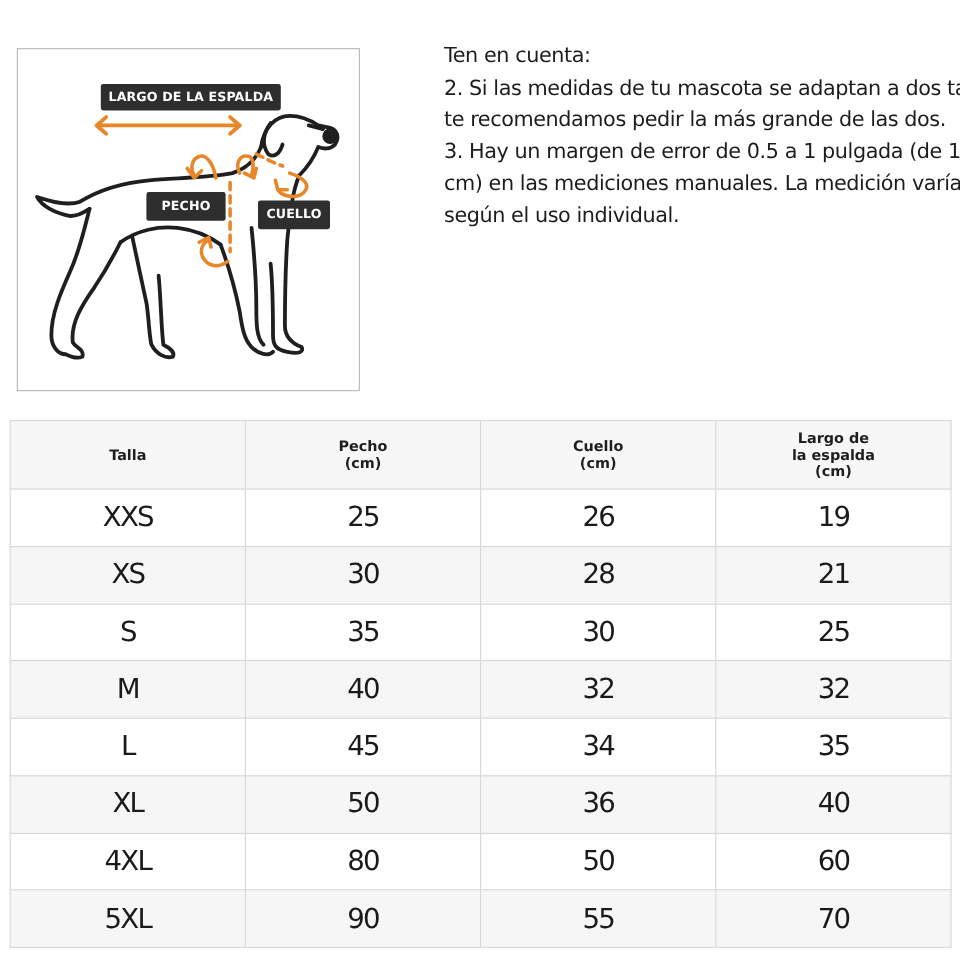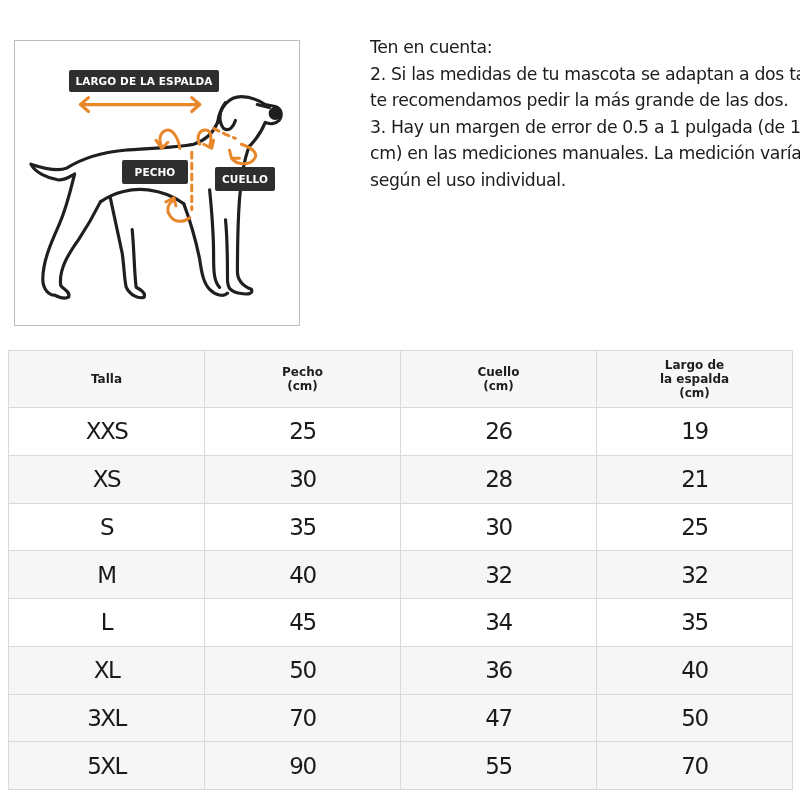--- a/index.html
+++ b/index.html
@@ -9,21 +9,21 @@
   .diagram-box {
     position: absolute; left: 14px; top: 40px; width: 286px; height: 286px;
     border: 1.5px solid #bdbdbd; background: #ffffff;
   }
   .diagram-box svg { position: absolute; left: 0; top: 0; width: 100%; height: 100%; }
   .lbl {
     position: absolute; background: #2e2e2e; color: #ffffff; font-weight: bold;
     font-family: "DejaVu Sans", sans-serif; font-size: 10.5px; border-radius: 2px;
     display: flex; align-items: center; justify-content: center; letter-spacing: 0.1px;
   }
-  .lbl-back { left: 54px; top: 29px; width: 150px; height: 22px; }
+  .lbl-back { left: 69px; top: 29px; width: 150px; height: 22px; }
   .lbl-chest { left: 107px; top: 119px; width: 66px; height: 24px; }
   .lbl-neck { left: 200px; top: 126px; width: 60px; height: 24px; }
 
   .notes {
     position: absolute; left: 322px; top: 34px; width: 478px;
     font-family: "DejaVu Sans", sans-serif; font-size: 17.3px; line-height: 26.5px;
     color: #1c1c1c; letter-spacing: -0.35px; margin-left: 48px;
   }
   .notes p { white-space: normal; }
 
@@ -157,25 +157,25 @@
       <td>45</td>
       <td>34</td>
       <td>35</td>
     </tr>
     <tr class="even">
       <td>XL</td>
       <td>50</td>
       <td>36</td>
       <td>40</td>
     </tr>
-    <tr class="even">
-      <td>3XL</td>
-      <td>70</td>
-      <td>47</td>
+    <tr class="odd">
+      <td>4XL</td>
+      <td>80</td>
       <td>50</td>
+      <td>60</td>
     </tr>
     <tr class="even">
       <td>5XL</td>
       <td>90</td>
       <td>55</td>
       <td>70</td>
     </tr>
   </tbody>
 </table>
 

